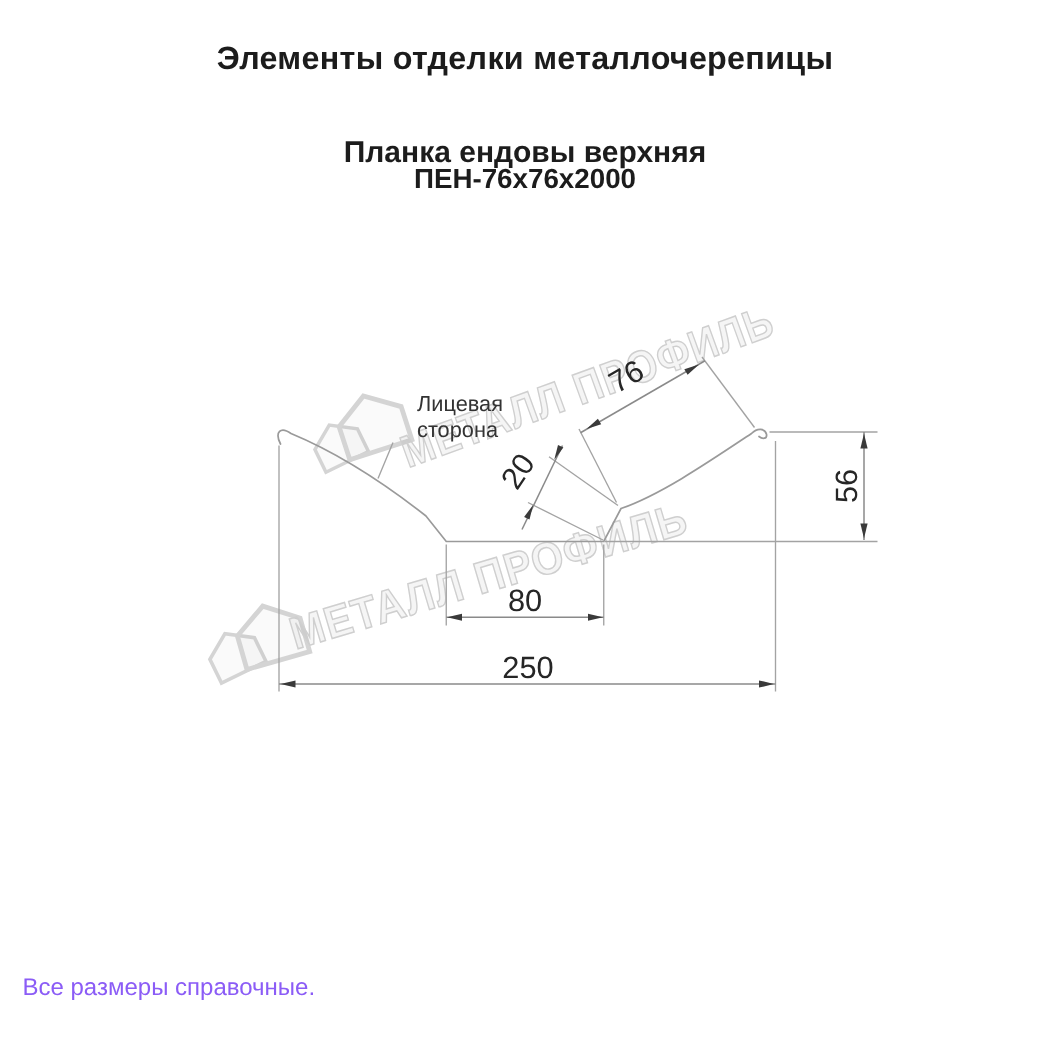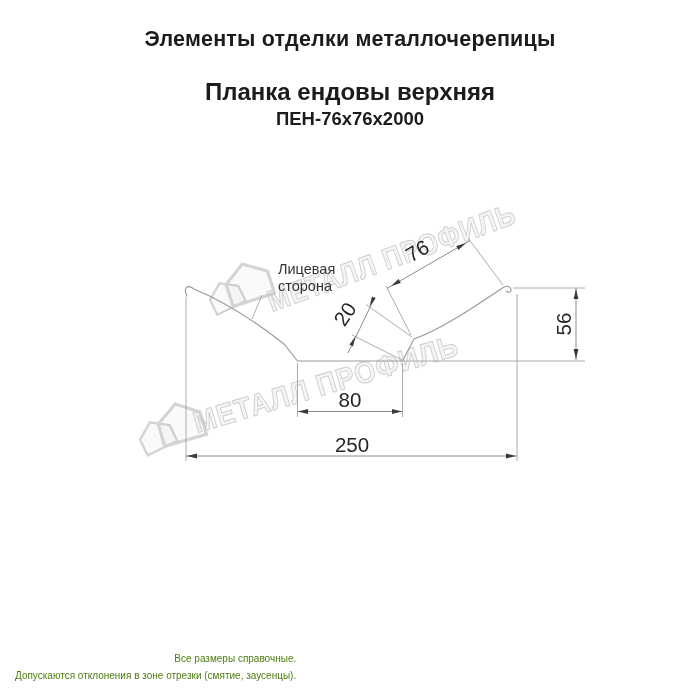--- a/index.html
+++ b/index.html
@@ -2,24 +2,24 @@
 <html><head>
 <meta charset="utf-8">
 <style>
   html,body{margin:0;padding:0;background:#ffffff;}
   body{
     width:700px;height:700px;position:relative;overflow:hidden;
     font-family:"Liberation Sans", sans-serif;color:#1c1c1c;
   }
   .hdr{position:absolute;left:0;width:700px;text-align:center;font-weight:bold;}
   #main-title{top:27px;font-size:21.5px;letter-spacing:.2px;}
-  #subtitle{top:78px;font-size:24px;}
+  #subtitle{top:91px;font-size:20px;}
   #product-code{top:108px;font-size:18.5px;}
   #drawing-wrap{position:absolute;left:0;top:0;width:700px;height:700px;}
-  .footnotes{position:absolute;left:15px;top:650px;font-size:10px;line-height:17px;color:#4d7c0f;text-align:right;}
+  .footnotes{position:absolute;left:15px;top:650px;font-size:16px;line-height:17px;color:#8b5cf6;}
   svg text{font-family:"Liberation Sans", sans-serif;}
   .dimtxt{font-size:20.5px;fill:#262626;}
   .facetxt{font-size:14.5px;fill:#333333;}
   .wmtxt{
     font-size:30px;font-weight:bold;letter-spacing:1px;
     fill:rgba(120,120,120,0.07);
     stroke:#cfcfcf;stroke-width:1px;
   }
   .wmlogo{fill:rgba(120,120,120,0.04);stroke:#d4d4d4;stroke-width:2.2px;}
   .profile{fill:none;stroke:#9a9a9a;stroke-width:1.15px;stroke-linecap:round;}
@@ -105,14 +105,13 @@
   <text class="dimtxt" transform="translate(351 318) rotate(-56)" text-anchor="middle">20</text>
 
   <path class="ext" d="M 262 295 L 252 319"></path>
   <text class="facetxt" x="278" y="274">Лицевая</text>
   <text class="facetxt" x="278" y="291">сторона</text>
 </svg>
 </div>
 
 <div class="footnotes">
   <div>Все размеры справочные.</div>
-  <div>Допускаются отклонения в зоне отрезки (смятие, заусенцы).</div>
 </div>
 
 </body></html>

